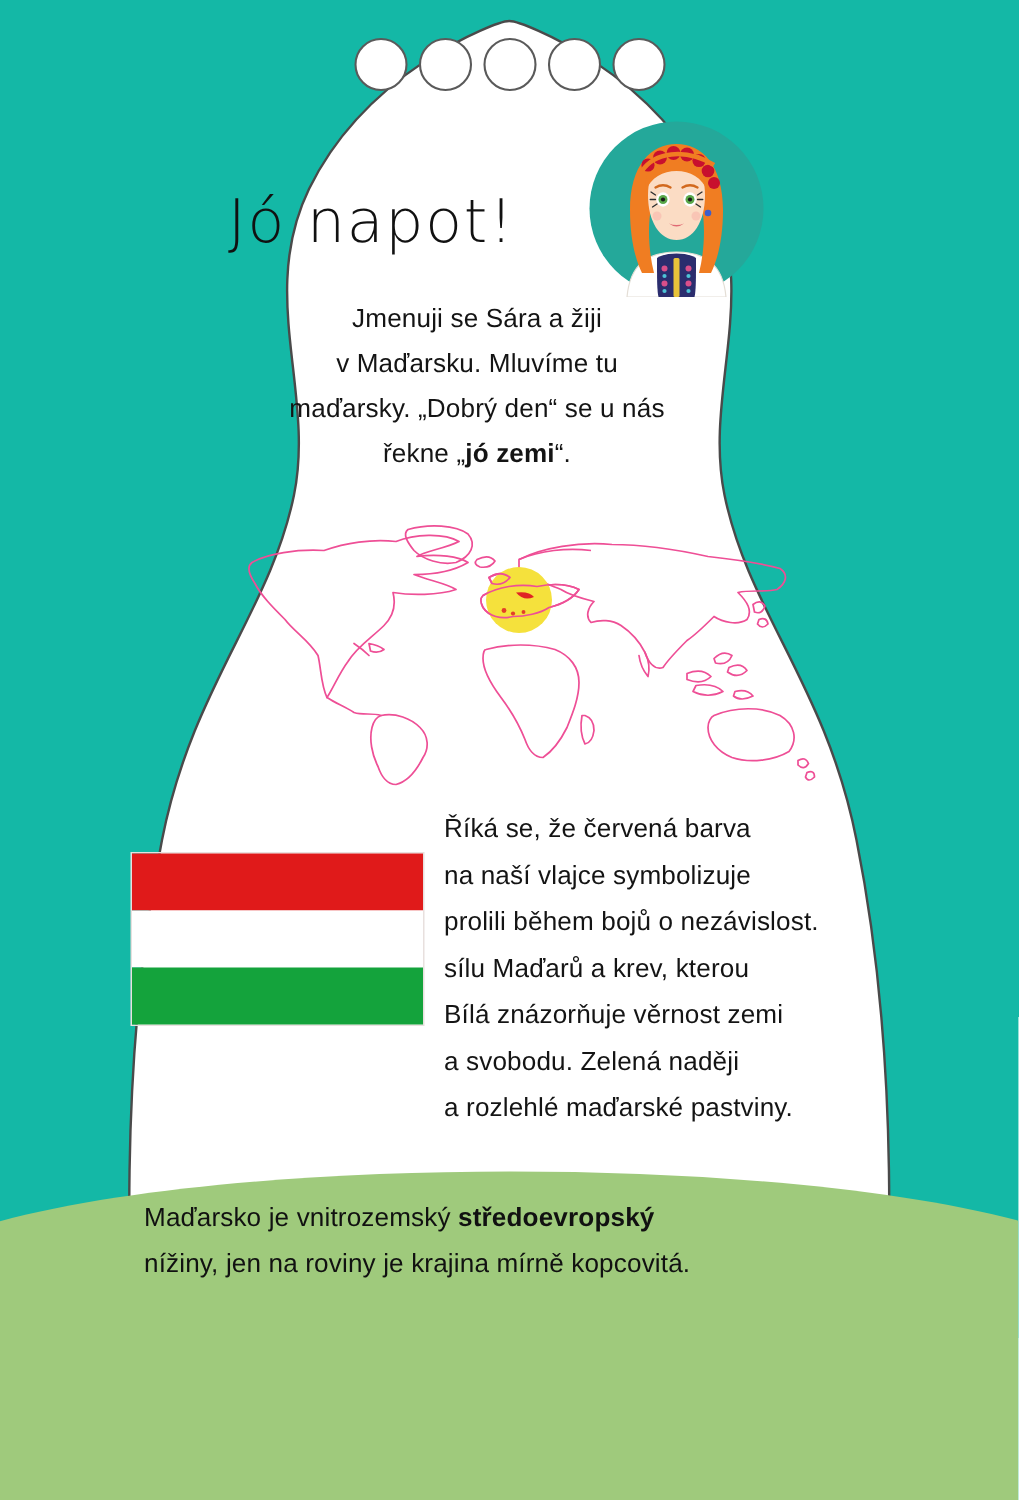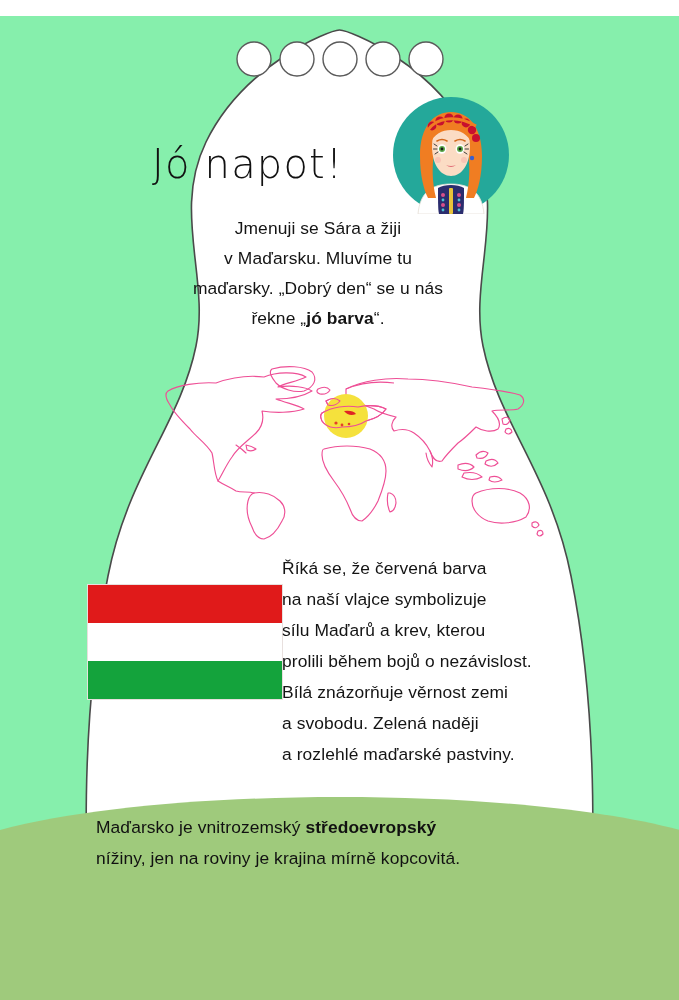--- a/index.html
+++ b/index.html
@@ -5,22 +5,21 @@
   * { box-sizing: border-box; margin: 0; padding: 0; }
   html, body {
     width: 679px; height: 1000px;
     background: #ffffff;
     font-family: "Liberation Sans", sans-serif;
     overflow: hidden;
   }
   #page {
     position: relative;
     width: 679px; height: 892px;
-    background: #86efac;
-    margin-top: 16px;
+    background: #14b8a6;
   }
 
   
   #doll-svg {
     position: absolute; inset: 0;
     width: 679px; height: 1000px;
     z-index: 1;
   }
 
   
@@ -82,21 +81,21 @@
     z-index: 4;
     display: flex;
     flex-direction: column;
     border: 1px solid #e8e0de;
   }
   .flag-stripe { flex: 1 1 0; }
 
   
   .flag-text {
     position: absolute;
-    left: 282px; top: 537px;
+    left: 296px; top: 537px;
     width: 340px;
     z-index: 4;
     font-size: 17.4px;
     line-height: 31px;
     color: #141414;
     letter-spacing: 0.1px;
   }
 
   
   .green-panel {
@@ -202,21 +201,21 @@
       </g>
 
       <circle cx="80" cy="62" r="2.2" fill="#3a5fcd"></circle>
     </g>
   </svg>
 
   <div class="intro">
     <div>Jmenuji se Sára a žiji</div>
     <div>v Maďarsku. Mluvíme tu</div>
     <div>maďarsky. „Dobrý den“ se u nás</div>
-    <div><span>řekne </span><span>„</span><b>jó barva</b><span>“</span><span>.</span></div>
+    <div><span>řekne </span><span>„</span><b>jó zemi</b><span>“</span><span>.</span></div>
   </div>
 
   <div class="map-wrap">
     <svg viewBox="0 0 400 180">
       <g fill="none" stroke="#ee4f96" stroke-width="1.15" stroke-linejoin="round" stroke-linecap="round">
 
         <path d="M 22,30 C 32,24 52,21 70,22 C 84,17 102,14 118,16 C 130,11 150,10 160,16
                  C 150,21 138,22 132,26 C 146,24 160,26 166,30 C 156,36 142,38 130,38
                  C 140,42 152,44 158,48 C 146,52 128,52 116,50 C 118,58 116,66 110,72
                  C 102,80 92,86 86,96 C 80,104 76,114 72,120 C 68,112 68,100 66,92
@@ -293,22 +292,22 @@
 
   <div class="flag">
     <div class="flag-stripe" style="background:#e01a1a"></div>
     <div class="flag-stripe" style="background:#ffffff"></div>
     <div class="flag-stripe" style="background:#14a33c"></div>
   </div>
 
   <div class="flag-text">
     <div>Říká se, že červená barva</div>
     <div>na naší vlajce symbolizuje</div>
+    <div>prolili během bojů o nezávislost.</div>
     <div>sílu Maďarů a krev, kterou</div>
-    <div>prolili během bojů o nezávislost.</div>
     <div>Bílá znázorňuje věrnost zemi</div>
     <div>a svobodu. Zelená naději</div>
     <div>a rozlehlé maďarské pastviny.</div>
   </div>
 
   <div class="green-panel">
     <svg viewBox="0 0 679 238" preserveAspectRatio="none">
       <path d="M -20,58 C 140,6 540,6 700,58 L 700,238 L -20,238 Z" fill="#9fca7c"></path>
     </svg>
     <div class="green-text">

